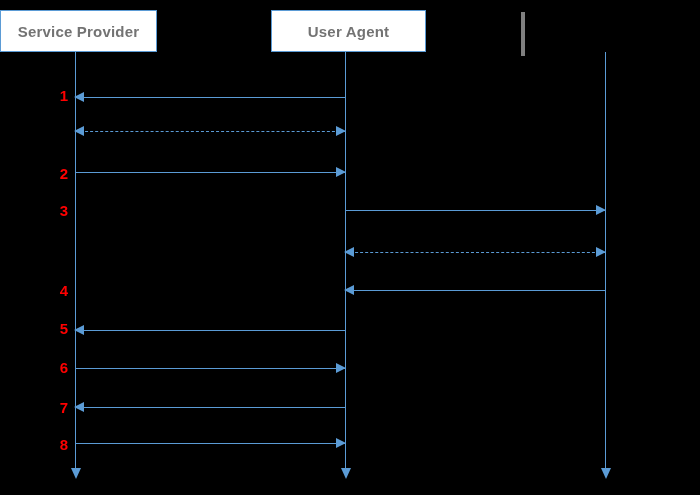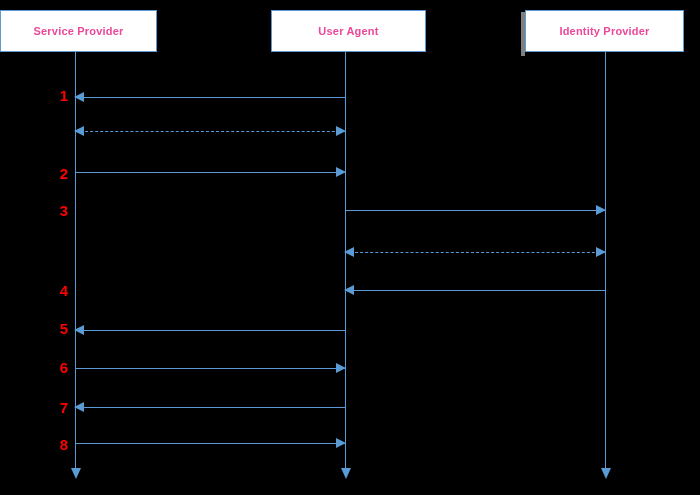--- a/index.html
+++ b/index.html
@@ -22,23 +22,23 @@
   .participant-box {
     position: absolute;
     box-sizing: border-box;
     background: #ffffff;
     border: 1px solid #5b9bd5;
     display: flex;
     align-items: center;
     justify-content: center;
   }
   .participant-label {
-    font-size: 11px;
+    font-size: 15px;
     font-weight: bold;
-    color: #ec4899;
+    color: #737373;
     letter-spacing: 0.2px;
     white-space: nowrap;
   }
   .box-shadow-left {
     position: absolute;
     width: 4px;
     background: #808080;
   }
 
   
@@ -120,23 +120,20 @@
       <span class="participant-label">Service Provider</span>
     </div>
     <div class="lifeline" style="left: 75px; top: 52px; height: 416px;"></div>
     <div class="lifeline-head" style="left: 70.5px; top: 468px;"></div>
     <div class="participant-box" style="left: 271px; top: 10px; width: 155px; height: 42px;">
       <span class="participant-label">User Agent</span>
     </div>
     <div class="lifeline" style="left: 345px; top: 52px; height: 416px;"></div>
     <div class="lifeline-head" style="left: 340.5px; top: 468px;"></div>
     <div class="box-shadow-left" style="left: 521px; top: 12px; height: 44px;"></div>
-    <div class="participant-box" style="left: 525px; top: 10px; width: 159px; height: 42px;">
-      <span class="participant-label">Identity Provider</span>
-    </div>
     <div class="lifeline" style="left: 605px; top: 52px; height: 416px;"></div>
     <div class="lifeline-head" style="left: 600.5px; top: 468px;"></div>
     <div class="msg" style="left: 75px; top: 97px; width: 270px;">
       <div class="msg-line"></div>
       <div class="arrowhead left"></div>
       <div class="msg-label"></div>
     </div>
     <div class="msg" style="left: 75px; top: 131px; width: 270px;">
       <div class="msg-line dashed"></div>
       <div class="arrowhead left"></div>

